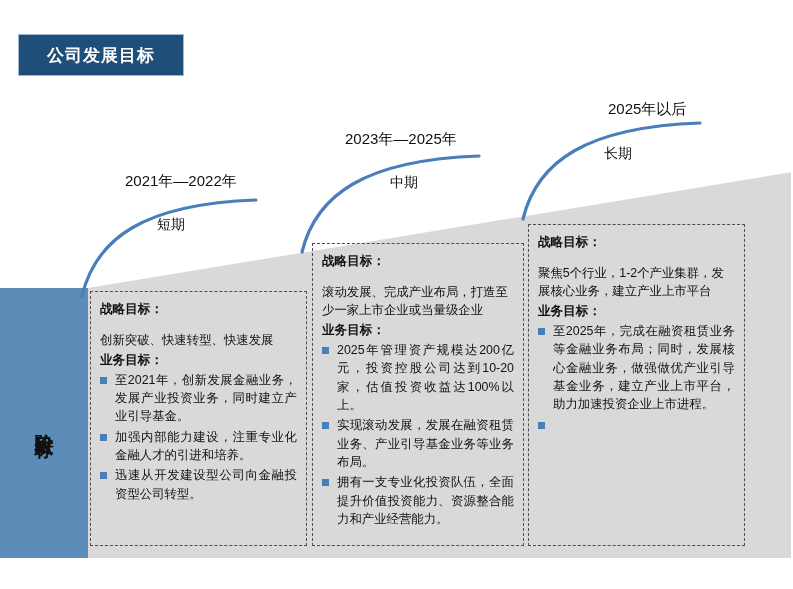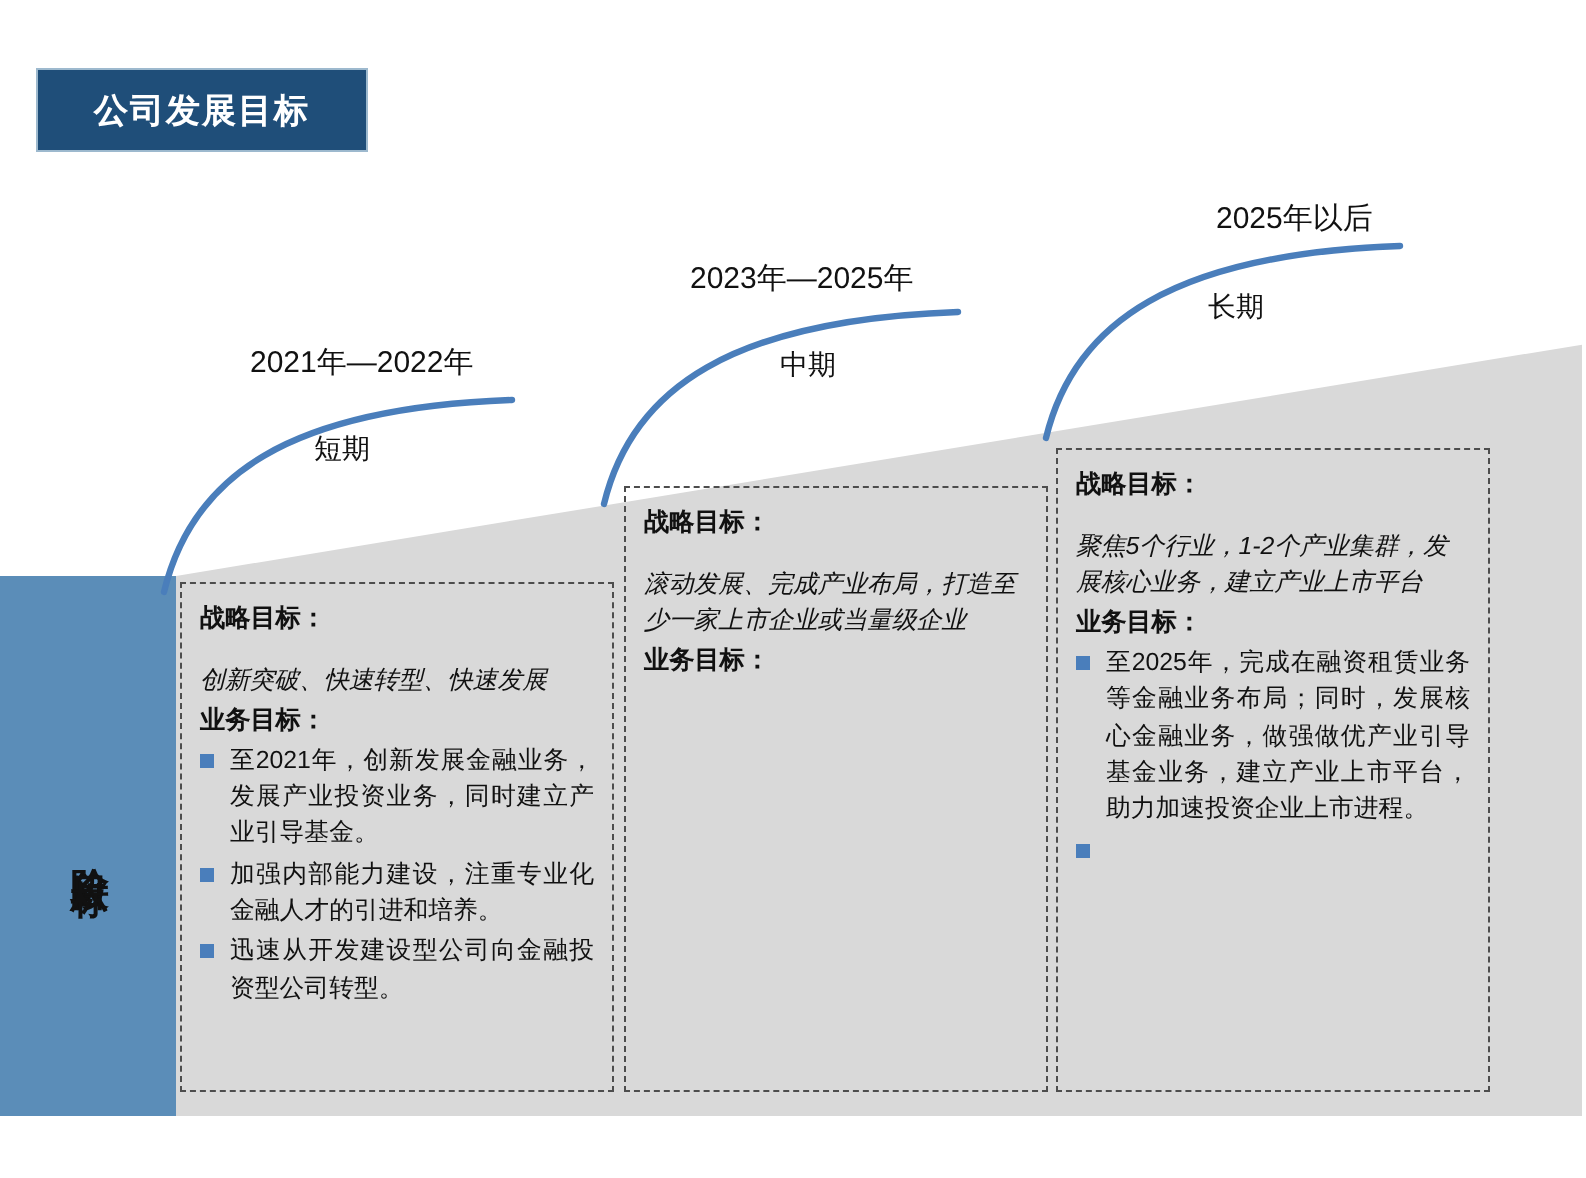--- a/index.html
+++ b/index.html
@@ -95,21 +95,20 @@
     font-size: 12.4px;
     line-height: 1.48;
   }
   .panel .heading {
     font-weight: bold;
     font-size: 12.6px;
     margin: 0 0 1px 0;
   }
   .panel .plain {
     margin: 12px 0 2px 0;
-    font-style: italic;
   }
   .panel ul {
     list-style: none;
     margin: 0;
     padding: 0;
   }
   .panel li {
     position: relative;
     padding-left: 15px;
     margin-bottom: 2px;
@@ -167,20 +166,25 @@
       <li><span class="bullet"></span><span>至2021年，创新发展金融业务，发展产业投资业务，同时建立产业引导基金。</span></li>
       <li><span class="bullet"></span><span>加强内部能力建设，注重专业化金融人才的引进和培养。</span></li>
       <li><span class="bullet"></span><span>迅速从开发建设型公司向金融投资型公司转型。</span></li>
     </ul>
   </div>
 
   <div class="panel" style="left:312px; top:243px; width:212px; height:303px;">
     <div class="heading">战略目标：</div>
     <div class="plain">滚动发展、完成产业布局，打造至少一家上市企业或当量级企业</div>
     <div class="heading">业务目标：</div>
+    <ul>
+      <li><span class="bullet"></span><span>2025年管理资产规模达200亿元，投资控股公司达到10-20家，估值投资收益达100%以上。</span></li>
+      <li><span class="bullet"></span><span>实现滚动发展，发展在融资租赁业务、产业引导基金业务等业务布局。</span></li>
+      <li><span class="bullet"></span><span>拥有一支专业化投资队伍，全面提升价值投资能力、资源整合能力和产业经营能力。</span></li>
+    </ul>
   </div>
 
   <div class="panel" style="left:528px; top:224px; width:217px; height:322px;">
     <div class="heading">战略目标：</div>
     <div class="plain">聚焦5个行业，1-2个产业集群，发展核心业务，建立产业上市平台</div>
     <div class="heading">业务目标：</div>
     <ul>
       <li><span class="bullet"></span><span>至2025年，完成在融资租赁业务等金融业务布局；同时，发展核心金融业务，做强做优产业引导基金业务，建立产业上市平台，助力加速投资企业上市进程。</span></li>
       <li><span class="bullet"></span></li>
     </ul>

